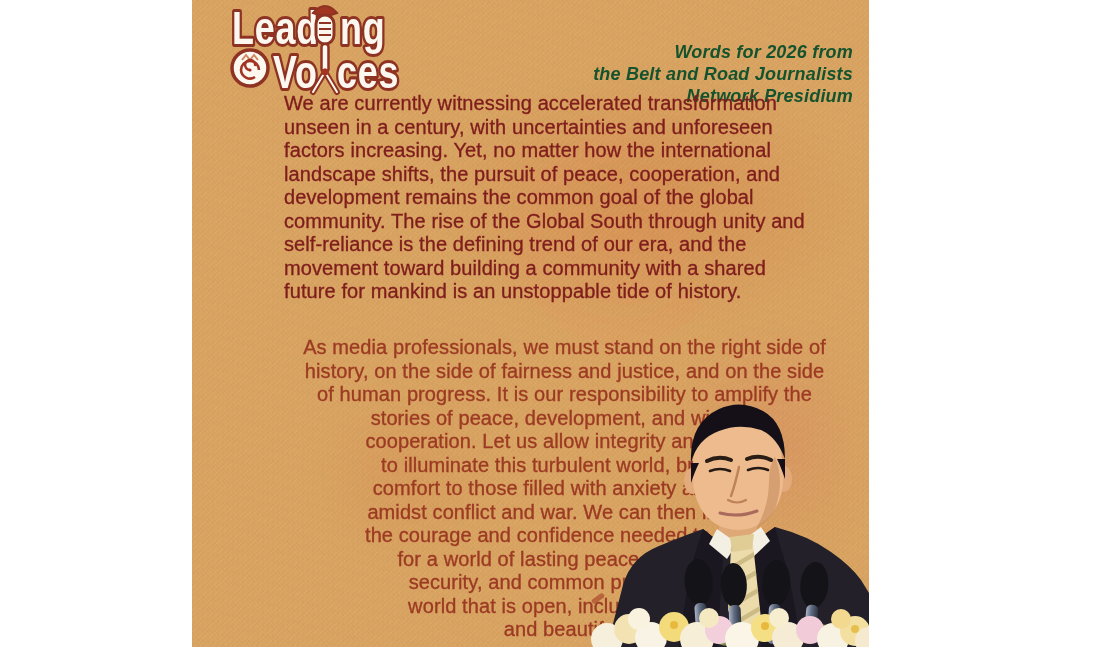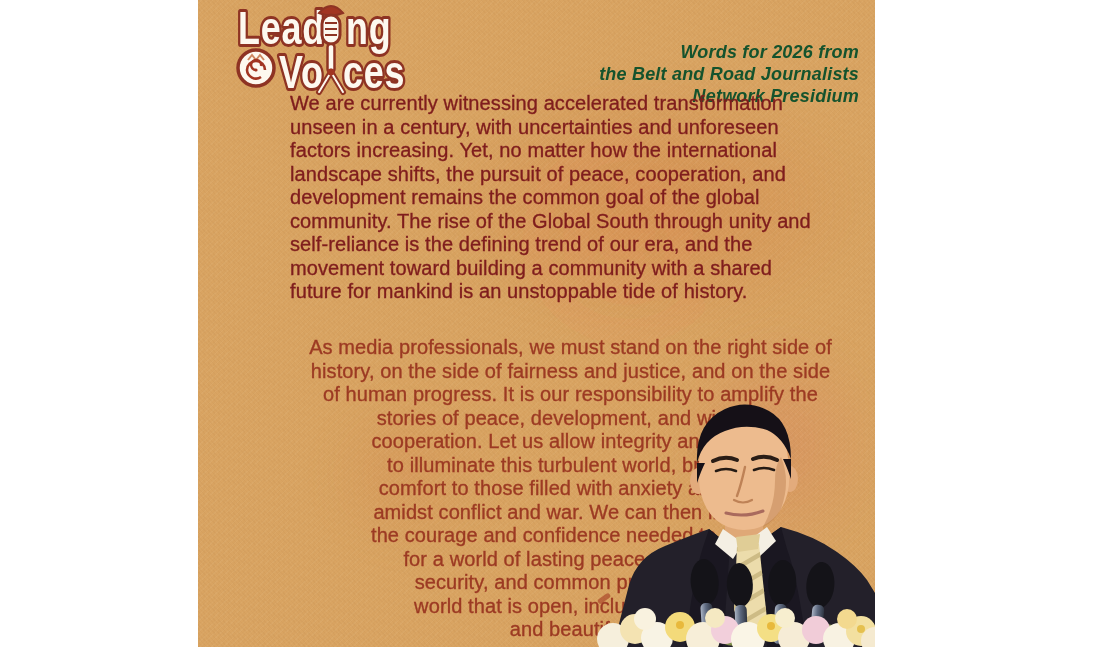--- a/index.html
+++ b/index.html
@@ -1,18 +1,18 @@
 <!DOCTYPE html>
 <html><head>
 <meta charset="utf-8">
 <style>
   html,body{margin:0;padding:0;background:#ffffff;}
   .canvas{position:relative;width:1109px;height:647px;background:#ffffff;overflow:hidden;
           font-family:"Liberation Sans",sans-serif;}
-  .poster{position:absolute;left:198px;top:0;width:677px;height:647px;background:#d9a462;overflow:hidden;}
+  .poster{position:absolute;left:192px;top:0;width:677px;height:647px;background:#d9a462;overflow:hidden;}
   
   .grain{position:absolute;inset:0;pointer-events:none;opacity:.55;
     background-image:
       repeating-linear-gradient(47deg, rgba(120,70,20,.07) 0 1px, rgba(0,0,0,0) 1px 3px),
       repeating-linear-gradient(-43deg, rgba(255,240,210,.10) 0 1px, rgba(0,0,0,0) 1px 4px),
       repeating-linear-gradient(90deg, rgba(150,90,30,.04) 0 2px, rgba(0,0,0,0) 2px 5px);}
   .wm{position:absolute;border-radius:50%;pointer-events:none;}
   .wm1{left:235px;top:70px;width:440px;height:270px;filter:blur(10px);
        background:radial-gradient(ellipse at center, rgba(206,106,52,.30), rgba(206,106,52,0) 70%);}
   .wm2{left:470px;top:320px;width:220px;height:250px;filter:blur(12px);

